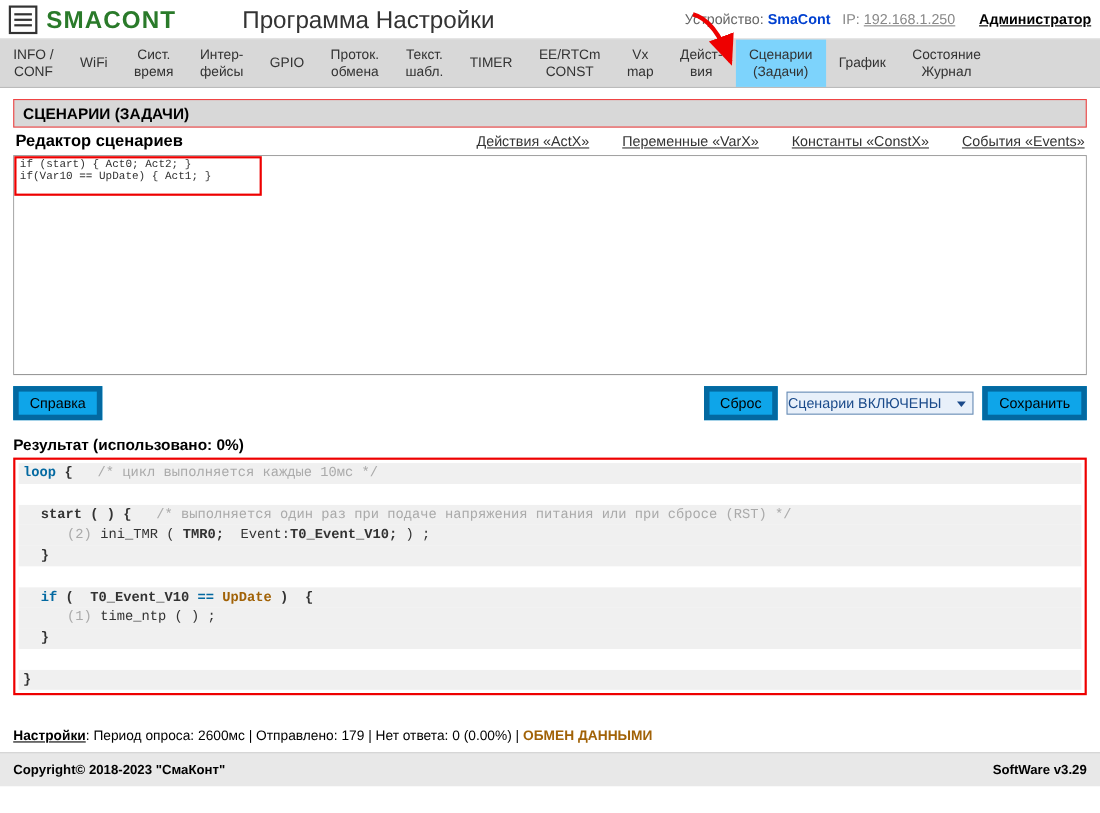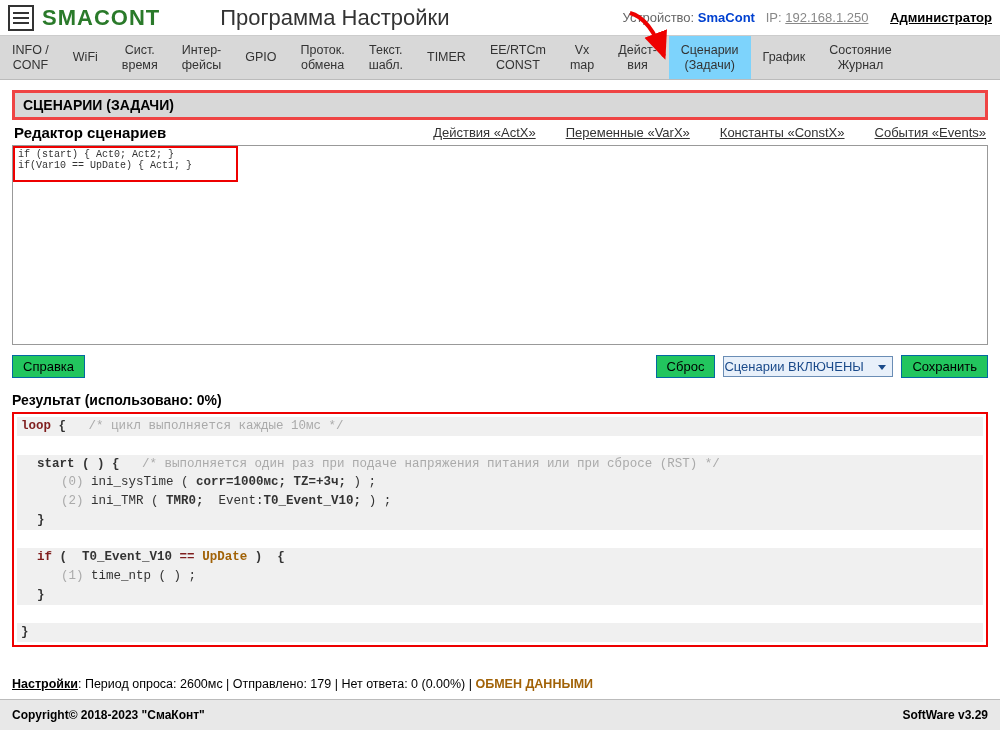--- a/index.html
+++ b/index.html
@@ -13,39 +13,39 @@
 .device-info .dev-label { color: #666; }
 .device-info .dev-name { color: #0040d0; font-weight: bold; }
 .device-info .ip-label { color: #888; }
 .device-info .ip { color: #888; text-decoration: underline; }
 .device-info .admin { color: #000; text-decoration: underline; margin-left: 18px; font-weight: bold;}
 .tabs { display: flex; background: #d8d8d8; border-bottom: 1px solid #bbb; height: 44px; position: relative; }
 .tab { padding: 6px 12px; text-align: center; font-size: 12.5px; color: #333; cursor: pointer; display: flex; flex-direction: column; justify-content: center; line-height: 1.2; }
 .tab.active { background: #7dd3fc; }
 .arrow { position: absolute; left: 620px; top: -28px; pointer-events: none; }
 .content { padding: 10px 12px 0 12px; }
-.section-title { background: #d8d8d8; font-weight: bold; font-size: 14px; padding: 4px 8px; border: 3px solid #ef4444; }
+.section-title { background: #d8d8d8; font-weight: bold; font-size: 14px; padding: 4px 8px; border: 1px solid #ef4444; }
 .editor-header { display: flex; align-items: center; padding: 4px 2px; }
 .editor-label { font-weight: bold; font-size: 15px; }
 .editor-links { margin-left: auto; display: flex; gap: 30px; }
 .editor-links a { color: #333; text-decoration: underline; font-size: 13px; cursor: pointer; }
 .editor-box { border: 1px solid #999; height: 200px; width: 100%; position: relative; background: #fff; }
 .editor-highlight { position: absolute; left: 0; top: 0; width: 225px; height: 36px; border: 2px solid #e00; pointer-events: none; }
 .editor-text { font-family: "Courier New", monospace; font-size: 10px; padding: 3px 5px; white-space: pre; color: #333; width: 100%; height: 100%; border: none; resize: none; outline: none; }
 .controls { display: flex; align-items: center; padding: 10px 0; gap: 8px; }
-.btn { background: #22c55e; border: 1px solid #0369a1; padding: 3px 10px; font-size: 13px; cursor: pointer; }
+.btn { background: #0ea5e9; border: 5px solid #0369a1; padding: 3px 10px; font-size: 13px; cursor: pointer; }
 .spacer { flex: 1; }
 .select { border: 1px solid #6a8db5; background: #e8f0fa; padding: 2px 24px 2px 0; font-size: 13px; color: #1a4a8a; position: relative; min-width: 170px; cursor: pointer;}
 .select::after { content: ""; position: absolute; right: 6px; top: 8px; border-left: 4px solid transparent; border-right: 4px solid transparent; border-top: 5px solid #1a4a8a; }
 .result-label { font-weight: bold; font-size: 14px; padding: 4px 0; }
 .result-box { border: 2px solid #e00; padding: 3px; }
 .code { font-family: "Courier New", monospace; font-size: 12.5px; line-height: 1.5; color: #333; background: #f9f9f9;}
 .code .row { padding: 0 4px; background: #fff;}
 .code .row.gray { background: #f0f0f0; }
-.code .kw { color: #7f1d1d; font-weight: bold; }
+.code .kw { color: #0369a1; font-weight: bold; }
 .code .green { color: #a16207; font-weight: bold; }
 .code .comment { color: #aaa; }
 .code .num { color: #aaa; }
 .code .bold { font-weight: bold; }
 .code .indent1 { padding-left: 20px; }
 .code .indent2 { padding-left: 44px; }
 .footer-conn { font-size: 12.5px; padding: 30px 12px 8px 12px; border-bottom: 1px solid #bbb; }
 .footer-conn .label { font-weight: bold; text-decoration: underline; }
 .footer-conn .ex { color: #a16207; font-weight: bold; }
 .footer-bar { background: #e8e8e8; display: flex; padding: 8px 12px; font-size: 12px; }
@@ -120,21 +120,20 @@
     <button class="btn">Сброс</button>
     <div class="select">Сценарии ВКЛЮЧЕНЫ</div>
     <button class="btn">Сохранить</button>
   </div>
   <div class="result-label">Результат (использовано: 0%)</div>
   <div class="result-box">
     <div class="code">
       <div class="row gray"><span class="kw">loop</span> <span class="bold">{</span>&nbsp;&nbsp;&nbsp;<span class="comment">/* цикл выполняется каждые 10мс */</span></div>
       <div class="row">&nbsp;</div>
       <div class="row gray indent1"><span class="bold">start</span><span class="bold"> ( )  {</span>&nbsp;&nbsp;&nbsp;<span class="comment">/* выполняется один раз при подаче напряжения питания или при сбросе (RST) */</span></div>
-      <div class="row gray indent2"><span class="num">(0)</span> <span>ini_sysTime</span> ( <span class="bold">corr=1000мс; TZ=+3ч;</span> ) ;</div>
       <div class="row gray indent2"><span class="num">(2)</span> <span>ini_TMR</span> ( <span class="bold">TMR0;</span>&nbsp; <span>Event:</span><span class="bold">T0_Event_V10;</span> ) ;</div>
       <div class="row gray indent1"><span class="bold">}</span></div>
       <div class="row">&nbsp;</div>
       <div class="row gray indent1"><span class="kw">if</span> <span class="bold">(</span>&nbsp; <span class="bold">T0_Event_V10</span> <span class="kw">==</span> <span class="green">UpDate</span> <span class="bold">)</span>&nbsp;&nbsp;<span class="bold">{</span></div>
       <div class="row gray indent2"><span class="num">(1)</span> <span>time_ntp</span> ( ) ;</div>
       <div class="row gray indent1"><span class="bold">}</span></div>
       <div class="row">&nbsp;</div>
       <div class="row gray"><span class="bold">}</span></div>
     </div>
   </div>

